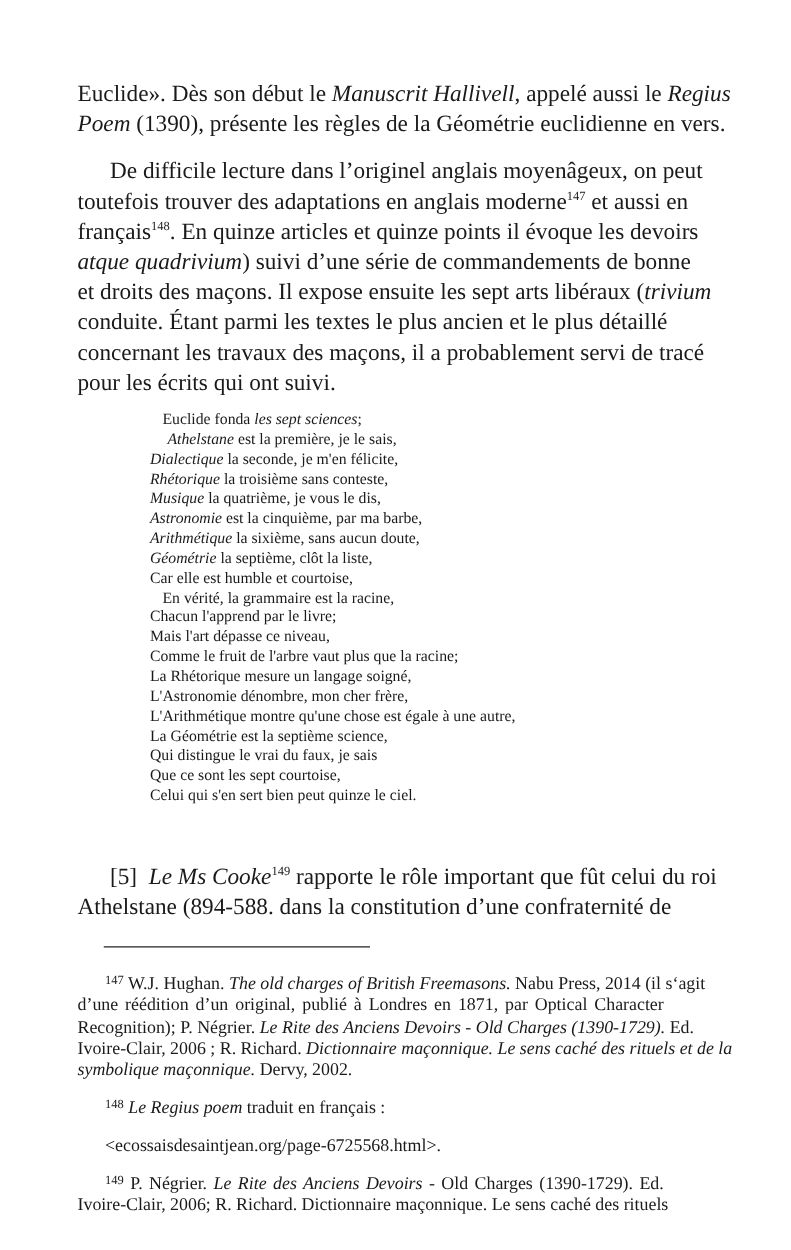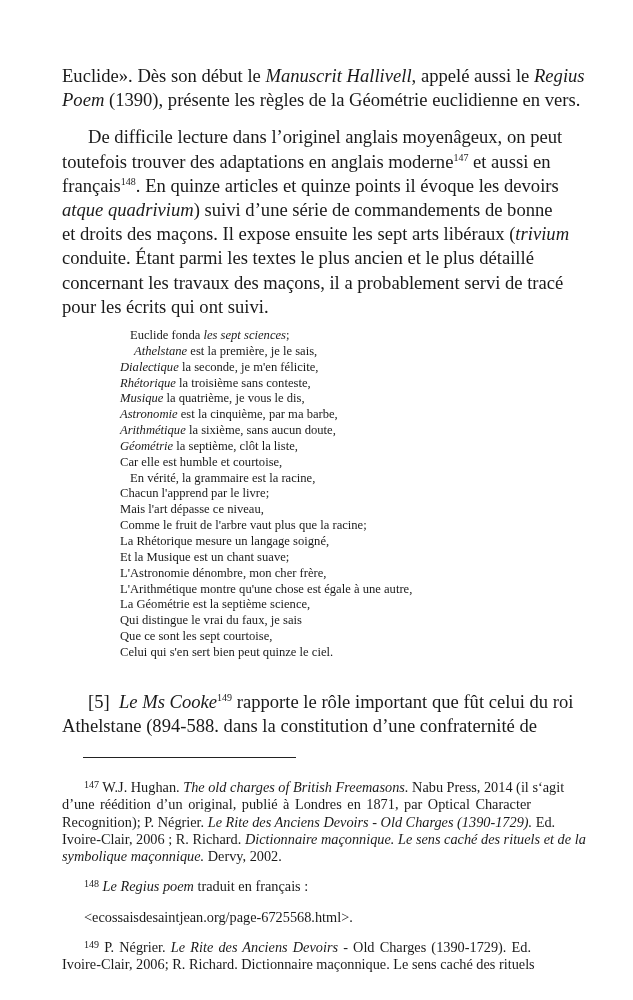--- a/index.html
+++ b/index.html
@@ -48,21 +48,20 @@
     <span class="pl"><i>Musique</i><span> la quatrième, je vous le dis,</span></span>
     <span class="pl"><i>Astronomie</i><span> est la cinquième, par ma barbe,</span></span>
     <span class="pl"><i>Arithmétique</i><span> la sixième, sans aucun doute,</span></span>
     <span class="pl"><i>Géométrie</i><span> la septième, clôt la liste,</span></span>
     <span class="pl">Car elle est humble et courtoise,</span>
     <span class="pl" style="padding-left:10px">En vérité, la grammaire est la racine,</span>
     <span class="pl">Chacun l'apprend par le livre;</span>
     <span class="pl">Mais l'art dépasse ce niveau,</span>
     <span class="pl">Comme le fruit de l'arbre vaut plus que la racine;</span>
     <span class="pl">La Rhétorique mesure un langage soigné,</span>
-    <span class="pl">Et la Musique est un chant suave;</span>
     <span class="pl">L'Astronomie dénombre, mon cher frère,</span>
     <span class="pl">L'Arithmétique montre qu'une chose est égale à une autre,</span>
     <span class="pl">La Géométrie est la septième science,</span>
     <span class="pl">Qui distingue le vrai du faux, je sais</span>
     <span class="pl">Que ce sont les sept courtoise,</span>
     <span class="pl">Celui qui s'en sert bien peut quinze le ciel.</span>
   </div>
 
   <div class="body-text p5">
     <span class="line indent"><span>[5]</span>&nbsp;&nbsp;<i>Le Ms Cooke</i><sup>149</sup><span> rapporte le rôle important que fût celui du roi</span></span>

